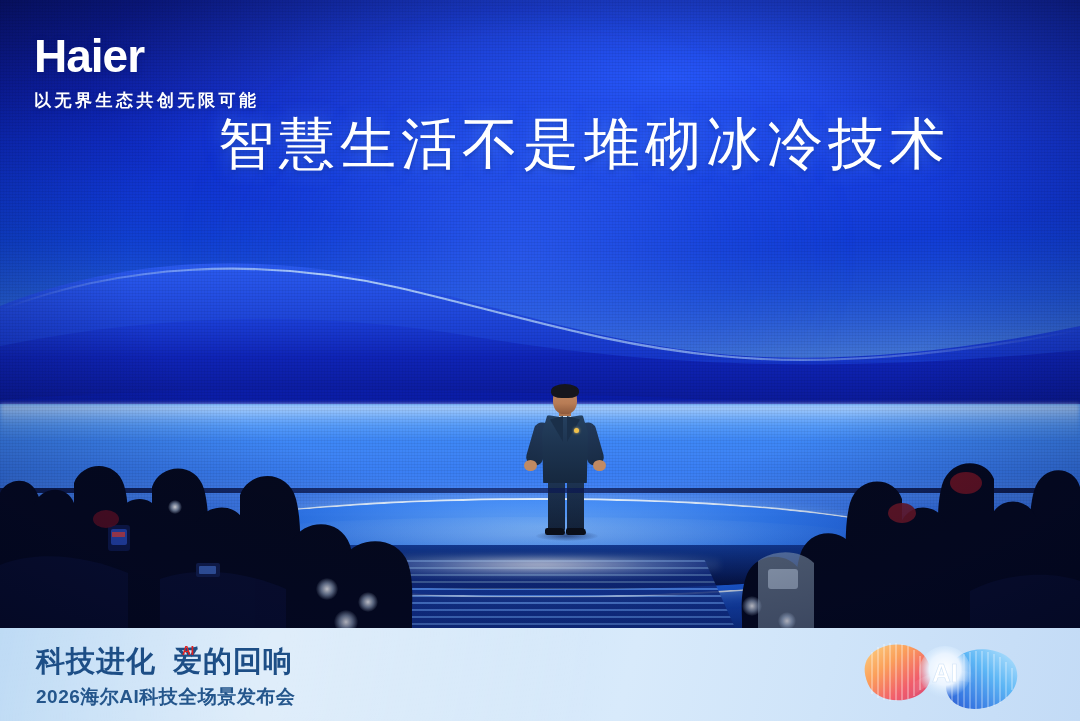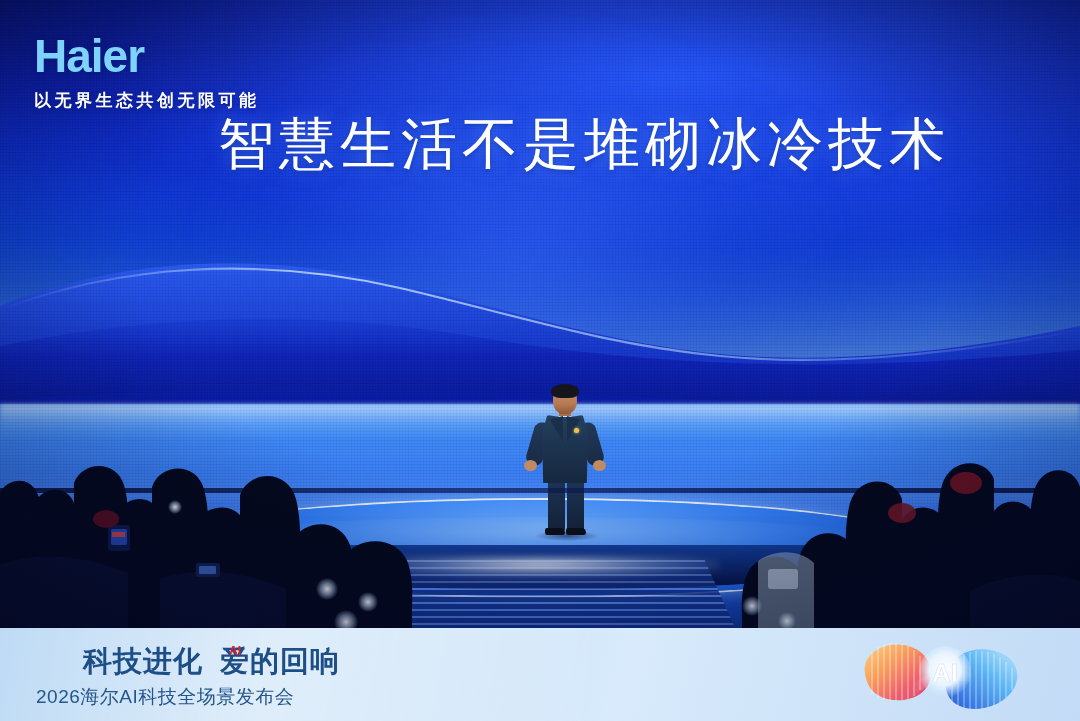--- a/index.html
+++ b/index.html
@@ -215,21 +215,21 @@
   .hl2{
     margin-top:16px;
     font-size:56px;line-height:64px;font-weight:700;color:#ffffff;
     letter-spacing:3px;
     text-shadow:0 0 20px rgba(90,150,255,.6), 0 2px 6px rgba(0,30,120,.5);
   }
 
   
   .brand{position:absolute;left:34px;top:30px;width:300px;}
   .brand-mark{
-    font-size:46px;line-height:52px;font-weight:700;color:#7dd3fc;
+    font-size:46px;line-height:52px;font-weight:700;color:#ffffff;
     letter-spacing:-1px;
     text-shadow:0 1px 6px rgba(0,20,100,.45);
   }
   .brand-tag{
     margin-top:8px;
     font-size:17px;line-height:22px;font-weight:700;color:#ffffff;
     letter-spacing:3.5px;
     text-shadow:0 1px 4px rgba(0,20,100,.5);
   }
 
@@ -246,33 +246,33 @@
     overflow:hidden;
   }
   .banner-sheen{
     position:absolute;left:-5%;top:-30%;width:60%;height:160%;
     background:linear-gradient(100deg, rgba(255,255,255,0) 0%, rgba(255,255,255,.45) 50%, rgba(255,255,255,0) 100%);
     filter:blur(14px);
   }
   .banner-text{position:absolute;left:36px;top:16px;}
   .bt-line1{
     font-size:29px;line-height:34px;font-weight:700;color:#1d4e86;
-    letter-spacing:1px;display:flex;align-items:flex-end;white-space:nowrap;margin-left:47px;
+    letter-spacing:1px;display:flex;align-items:flex-end;white-space:nowrap;
   }
   .bt-gap{display:inline-block;width:17px;}
   .ai-heart{position:relative;display:inline-block;}
   .ai-heart .ai-tag{
     position:absolute;left:50%;top:1px;transform:translateX(-50%);
     font-size:12px;font-weight:700;color:#e02020;letter-spacing:0;
     line-height:12px;
   }
   .ai-heart .ai-base{color:#1d4e86;}
   .bt-line2{
     margin-top:7px;
-    font-size:19px;line-height:24px;font-weight:400;color:#24568c;
+    font-size:19px;line-height:24px;font-weight:700;color:#24568c;
     letter-spacing:.5px;white-space:nowrap;
   }
 
   
   .ribbon{position:absolute;right:40px;top:4px;width:190px;height:86px;}
   .ribbon svg{display:block;width:190px;height:86px;}
 
   
   .vignette{
     position:absolute;left:0;top:0;width:1080px;height:628px;

